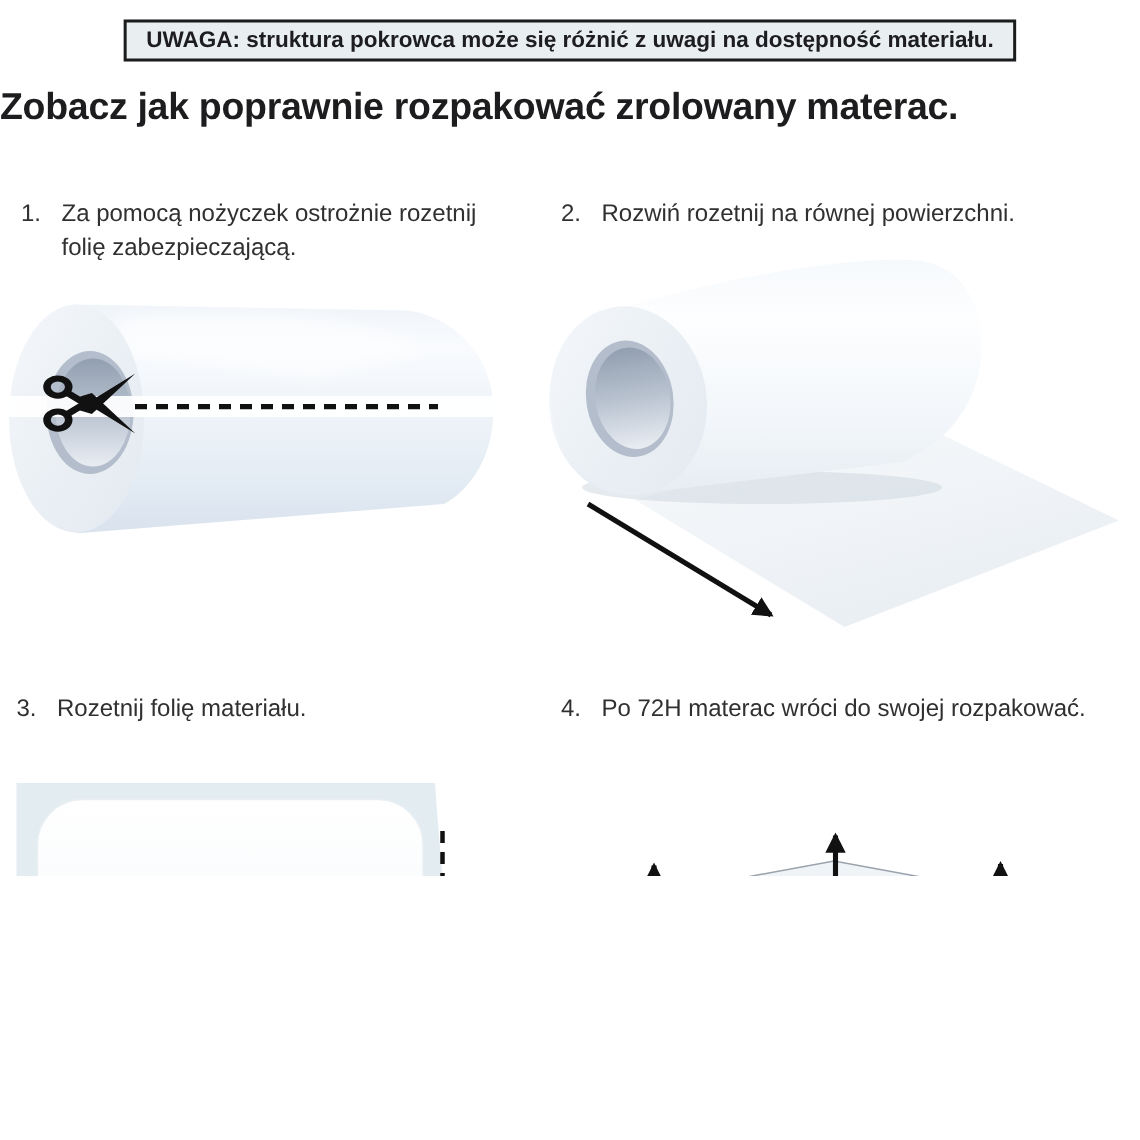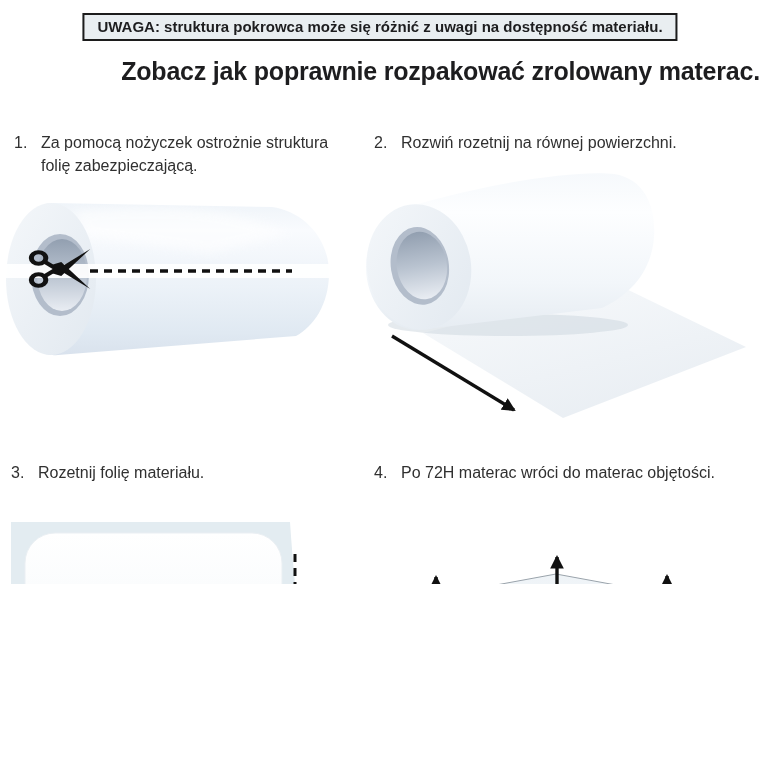--- a/index.html
+++ b/index.html
@@ -8,21 +8,21 @@
     font-family:"Liberation Sans",sans-serif;
   }
   .banner{
     position:absolute;left:50%;top:13px;transform:translateX(-50%);
     background:var(--banner_bg,#e9eef1);
     border:2px solid var(--banner_border,#1c1c1c);
     padding:3px 13px;white-space:nowrap;box-sizing:border-box;
   }
   .banner-text{font-weight:bold;font-size:15px;color:var(--title_text,#16181a);letter-spacing:0;}
   .title{
-    position:absolute;top:57px;left:0;width:100%;margin:0;text-align:right;
+    position:absolute;top:57px;left:0;width:100%;margin:0;text-align:left;
     font-size:25px;font-weight:bold;color:var(--title_text,#1d1d1f);letter-spacing:-0.2px;
   }
   .step-text{
     position:absolute;display:flex;align-items:flex-start;
     font-size:16px;line-height:1.45;color:var(--step_text,#303030);
   }
   .step-text .num{flex:0 0 27px;}
   .step-text .txt{flex:1 1 auto;}
   .pos-t1{left:14px;top:131px;width:330px;}
   .pos-t2{left:374px;top:131px;width:382px;}
@@ -94,33 +94,33 @@
   </svg>
 
   <div class="banner">
     <span class="banner-text">UWAGA: struktura pokrowca może się różnić z uwagi na dostępność materiału.</span>
   </div>
 
   <h1 class="title">Zobacz jak poprawnie rozpakować zrolowany materac.</h1>
 
   <div class="step-text pos-t1">
     <span class="num">1.</span>
-    <span class="txt">Za pomocą nożyczek ostrożnie struktura folię zabezpieczającą.</span>
+    <span class="txt">Za pomocą nożyczek ostrożnie rozetnij folię zabezpieczającą.</span>
   </div>
   <div class="step-text pos-t2">
     <span class="num">2.</span>
     <span class="txt">Rozwiń rozetnij na równej powierzchni.</span>
   </div>
   <div class="step-text pos-t3">
     <span class="num">3.</span>
     <span class="txt">Rozetnij folię materiału.</span>
   </div>
   <div class="step-text pos-t4">
     <span class="num">4.</span>
-    <span class="txt">Po 72H materac wróci do materac objętości.</span>
+    <span class="txt">Po 72H materac wróci do swojej rozpakować.</span>
   </div>
 
   <svg class="illus pos-i1" viewBox="0 0 330 180" role="img" aria-label="rolled mattress with scissors and dashed cut line">
     <path d="M50 8 L272 12 C302 16 329 42 329 78 C329 110 313 132 296 141 L58 160 A45 76 0 0 1 50 8 Z" fill="url(#rollGrad)"></path>
     <path d="M75 16 C160 8 240 12 288 40 L210 58 L85 42 Z" fill="#ffffff" opacity="0.55" filter="url(#soft)"></path>
     <ellipse cx="51" cy="84" rx="45" ry="76" fill="url(#capGrad)"></ellipse>
     <ellipse cx="60" cy="80" rx="29" ry="41" fill="#b3bdcb"></ellipse>
     <ellipse cx="62" cy="80" rx="25" ry="36" fill="url(#holeGrad)"></ellipse>
     <rect x="0" y="69" width="330" height="14" fill="#ffffff" opacity="0.92"></rect>
     <line x1="90" y1="76" x2="292" y2="76" stroke="#111111" stroke-width="3.5" stroke-dasharray="8 6"></line>

